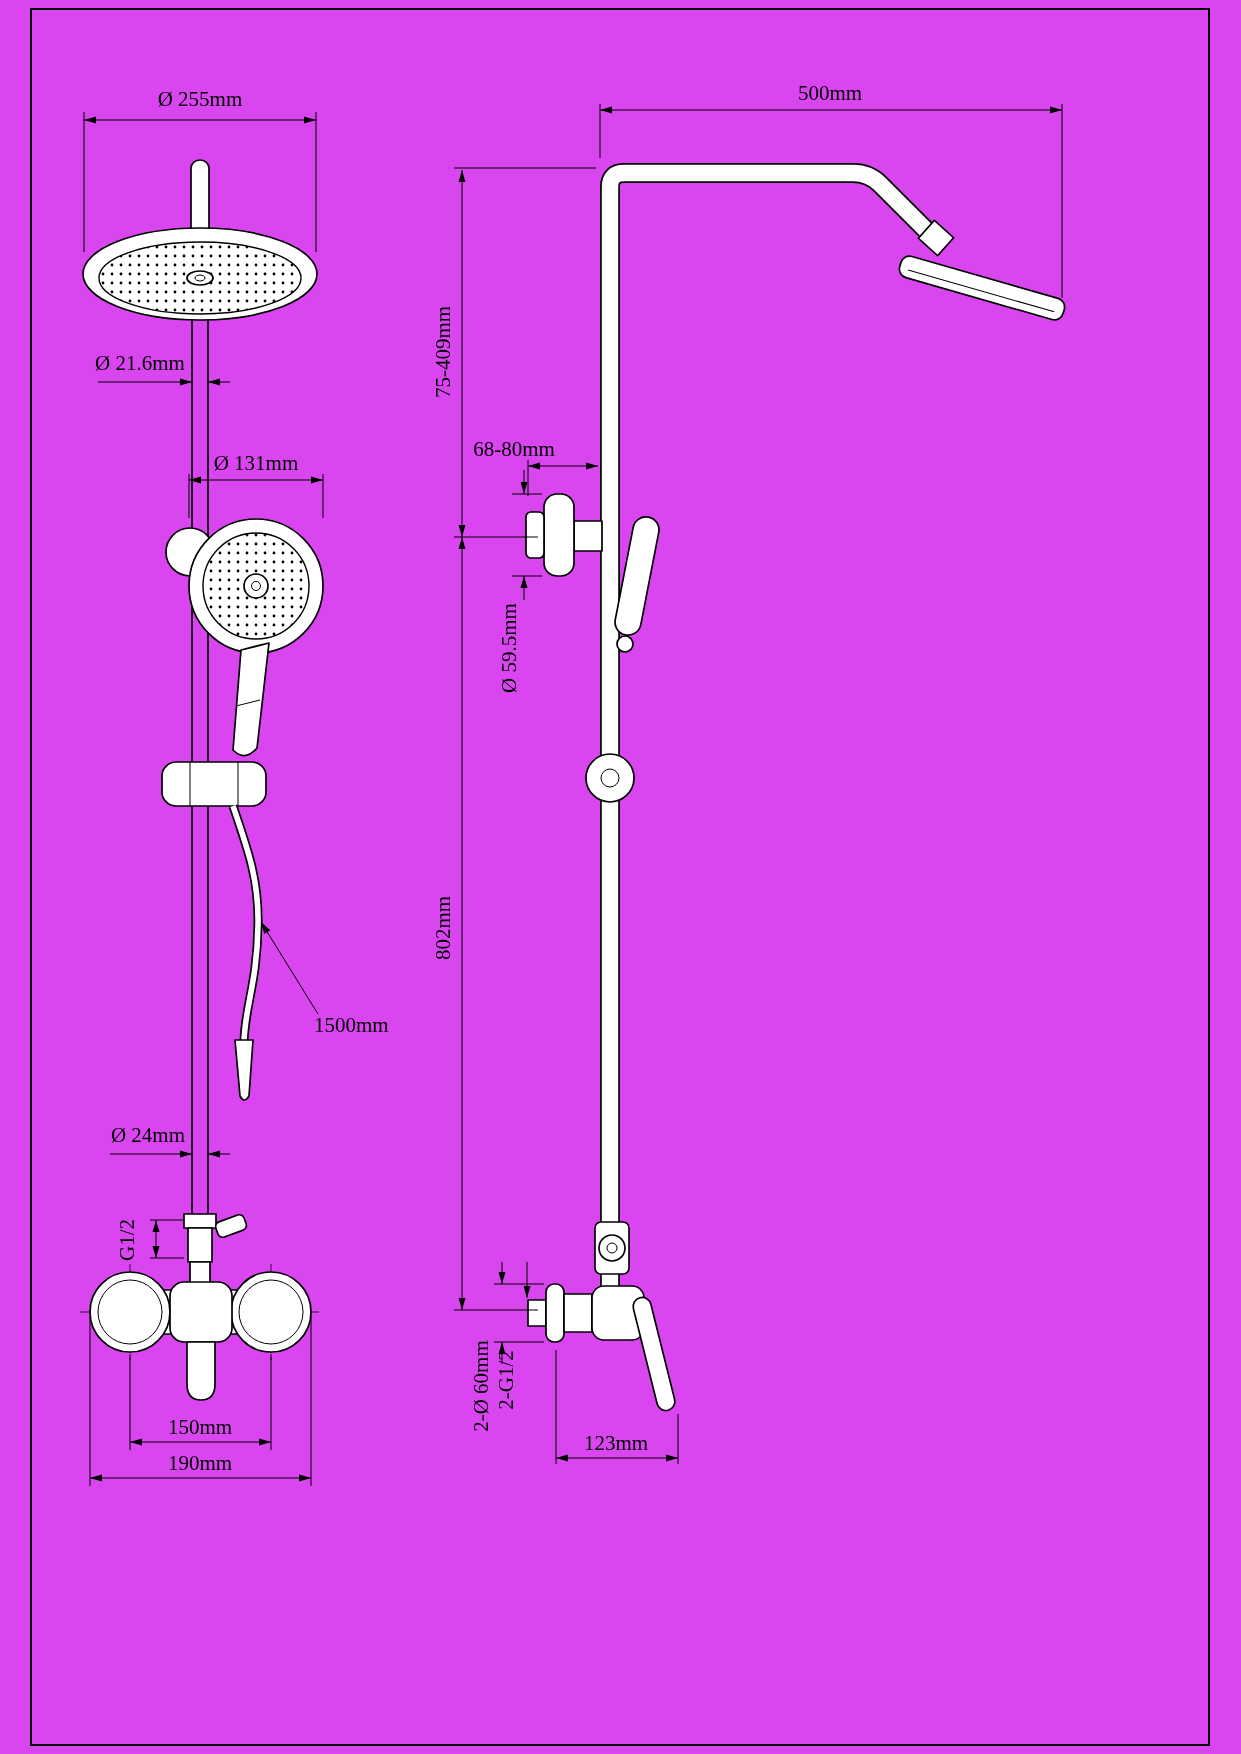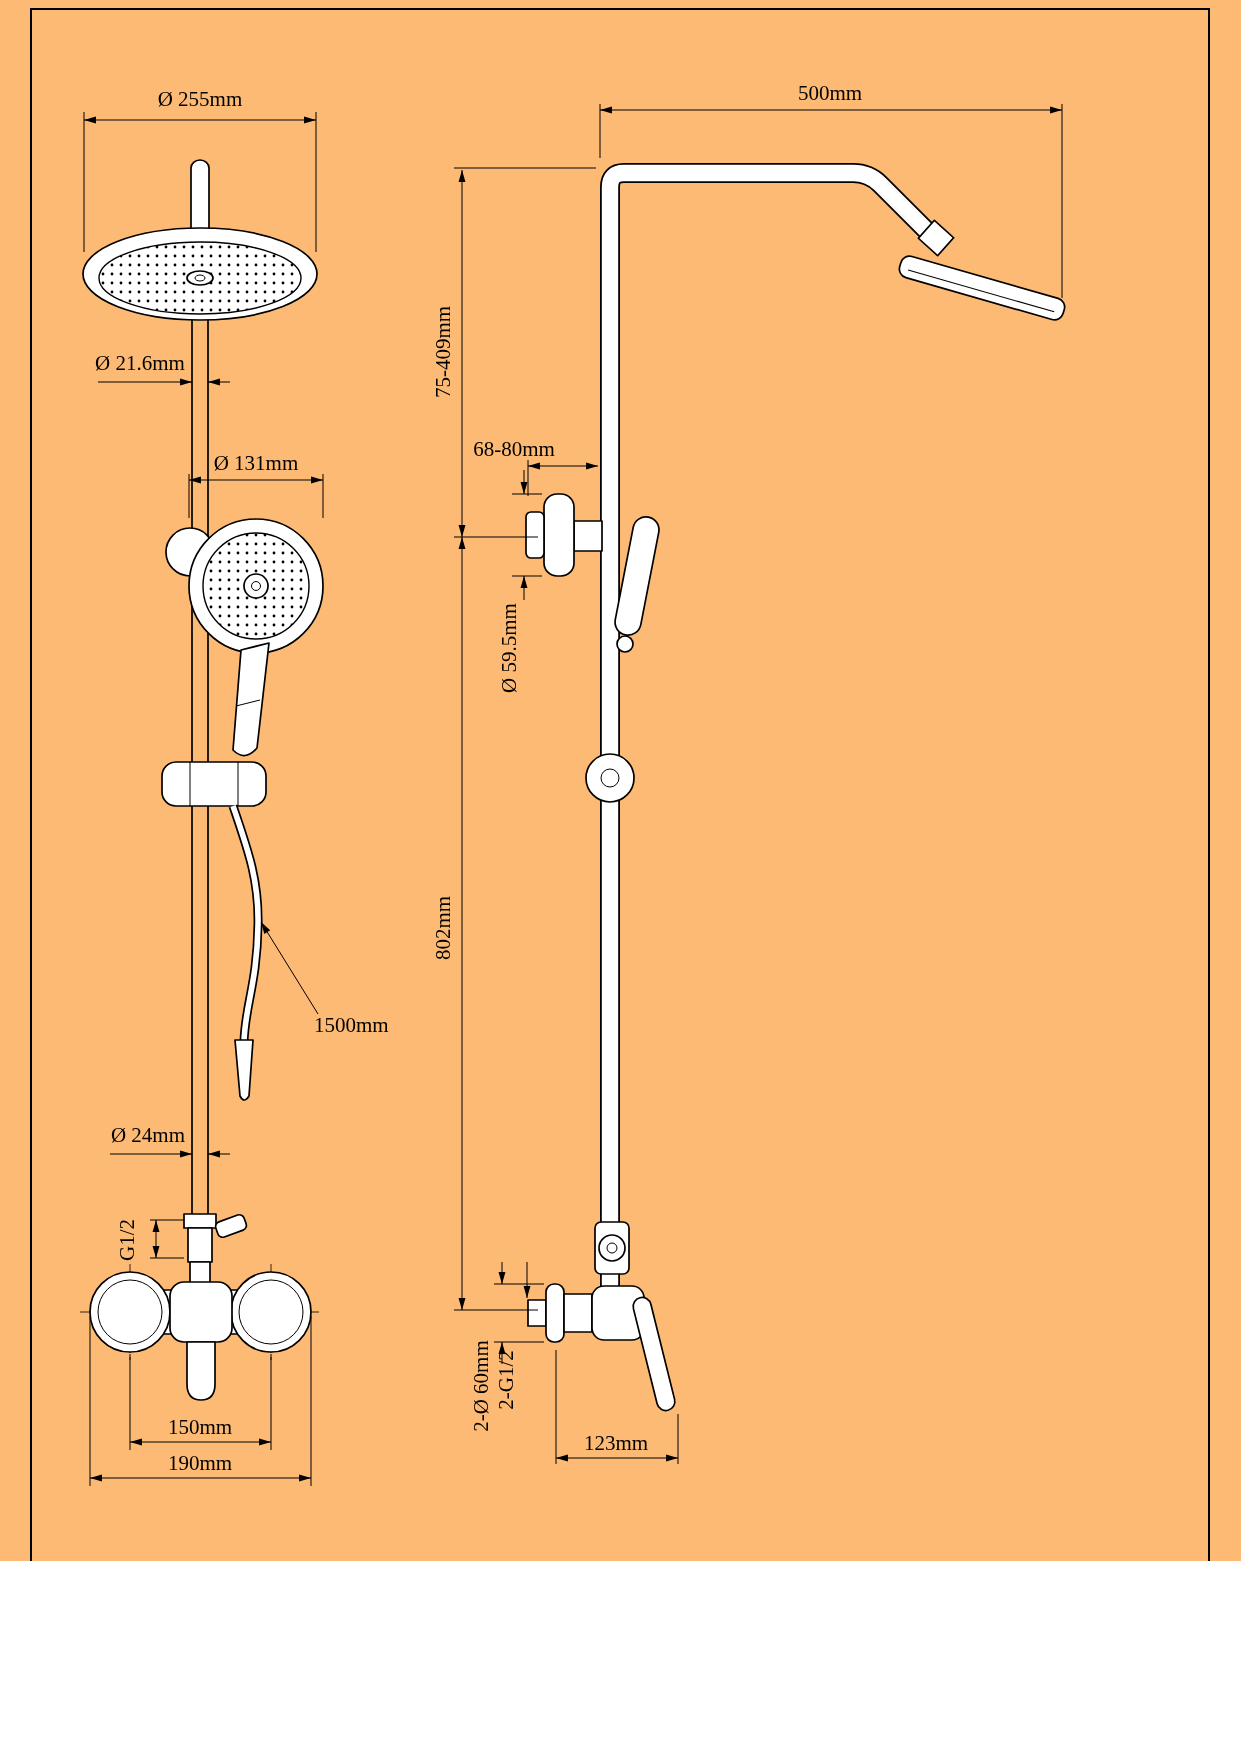--- a/index.html
+++ b/index.html
@@ -1,16 +1,16 @@
 <!DOCTYPE html>
 <html><head>
 <meta charset="utf-8">
 <style>
   html,body{margin:0;padding:0;background:#fff;}
-  .page{width:1241px;height:1561px;position:relative;background:#fdba74;overflow:hidden;}
+  .page{width:1241px;height:1754px;position:relative;background:#d946ef;overflow:hidden;}
   svg{display:block;}
   text{font-family:"Liberation Serif","DejaVu Serif",serif;font-size:21px;fill:#000;}
   .tv{text-anchor:middle;}
   .ol{fill:#fff;stroke:#000;stroke-width:1.7;stroke-linejoin:round;}
   .ln{fill:none;stroke:#000;stroke-width:1.7;stroke-linejoin:round;}
   .dim{fill:none;stroke:#000;stroke-width:1;}
   .cl{fill:none;stroke:#000;stroke-width:0.8;stroke-dasharray:14 4 3 4;}
   .pipe-b{fill:none;stroke:#000;stroke-width:20;stroke-linejoin:round;}
   .pipe-w{fill:none;stroke:#fff;stroke-width:16.4;stroke-linejoin:round;}
   .hose-b{fill:none;stroke:#000;stroke-width:9;}

